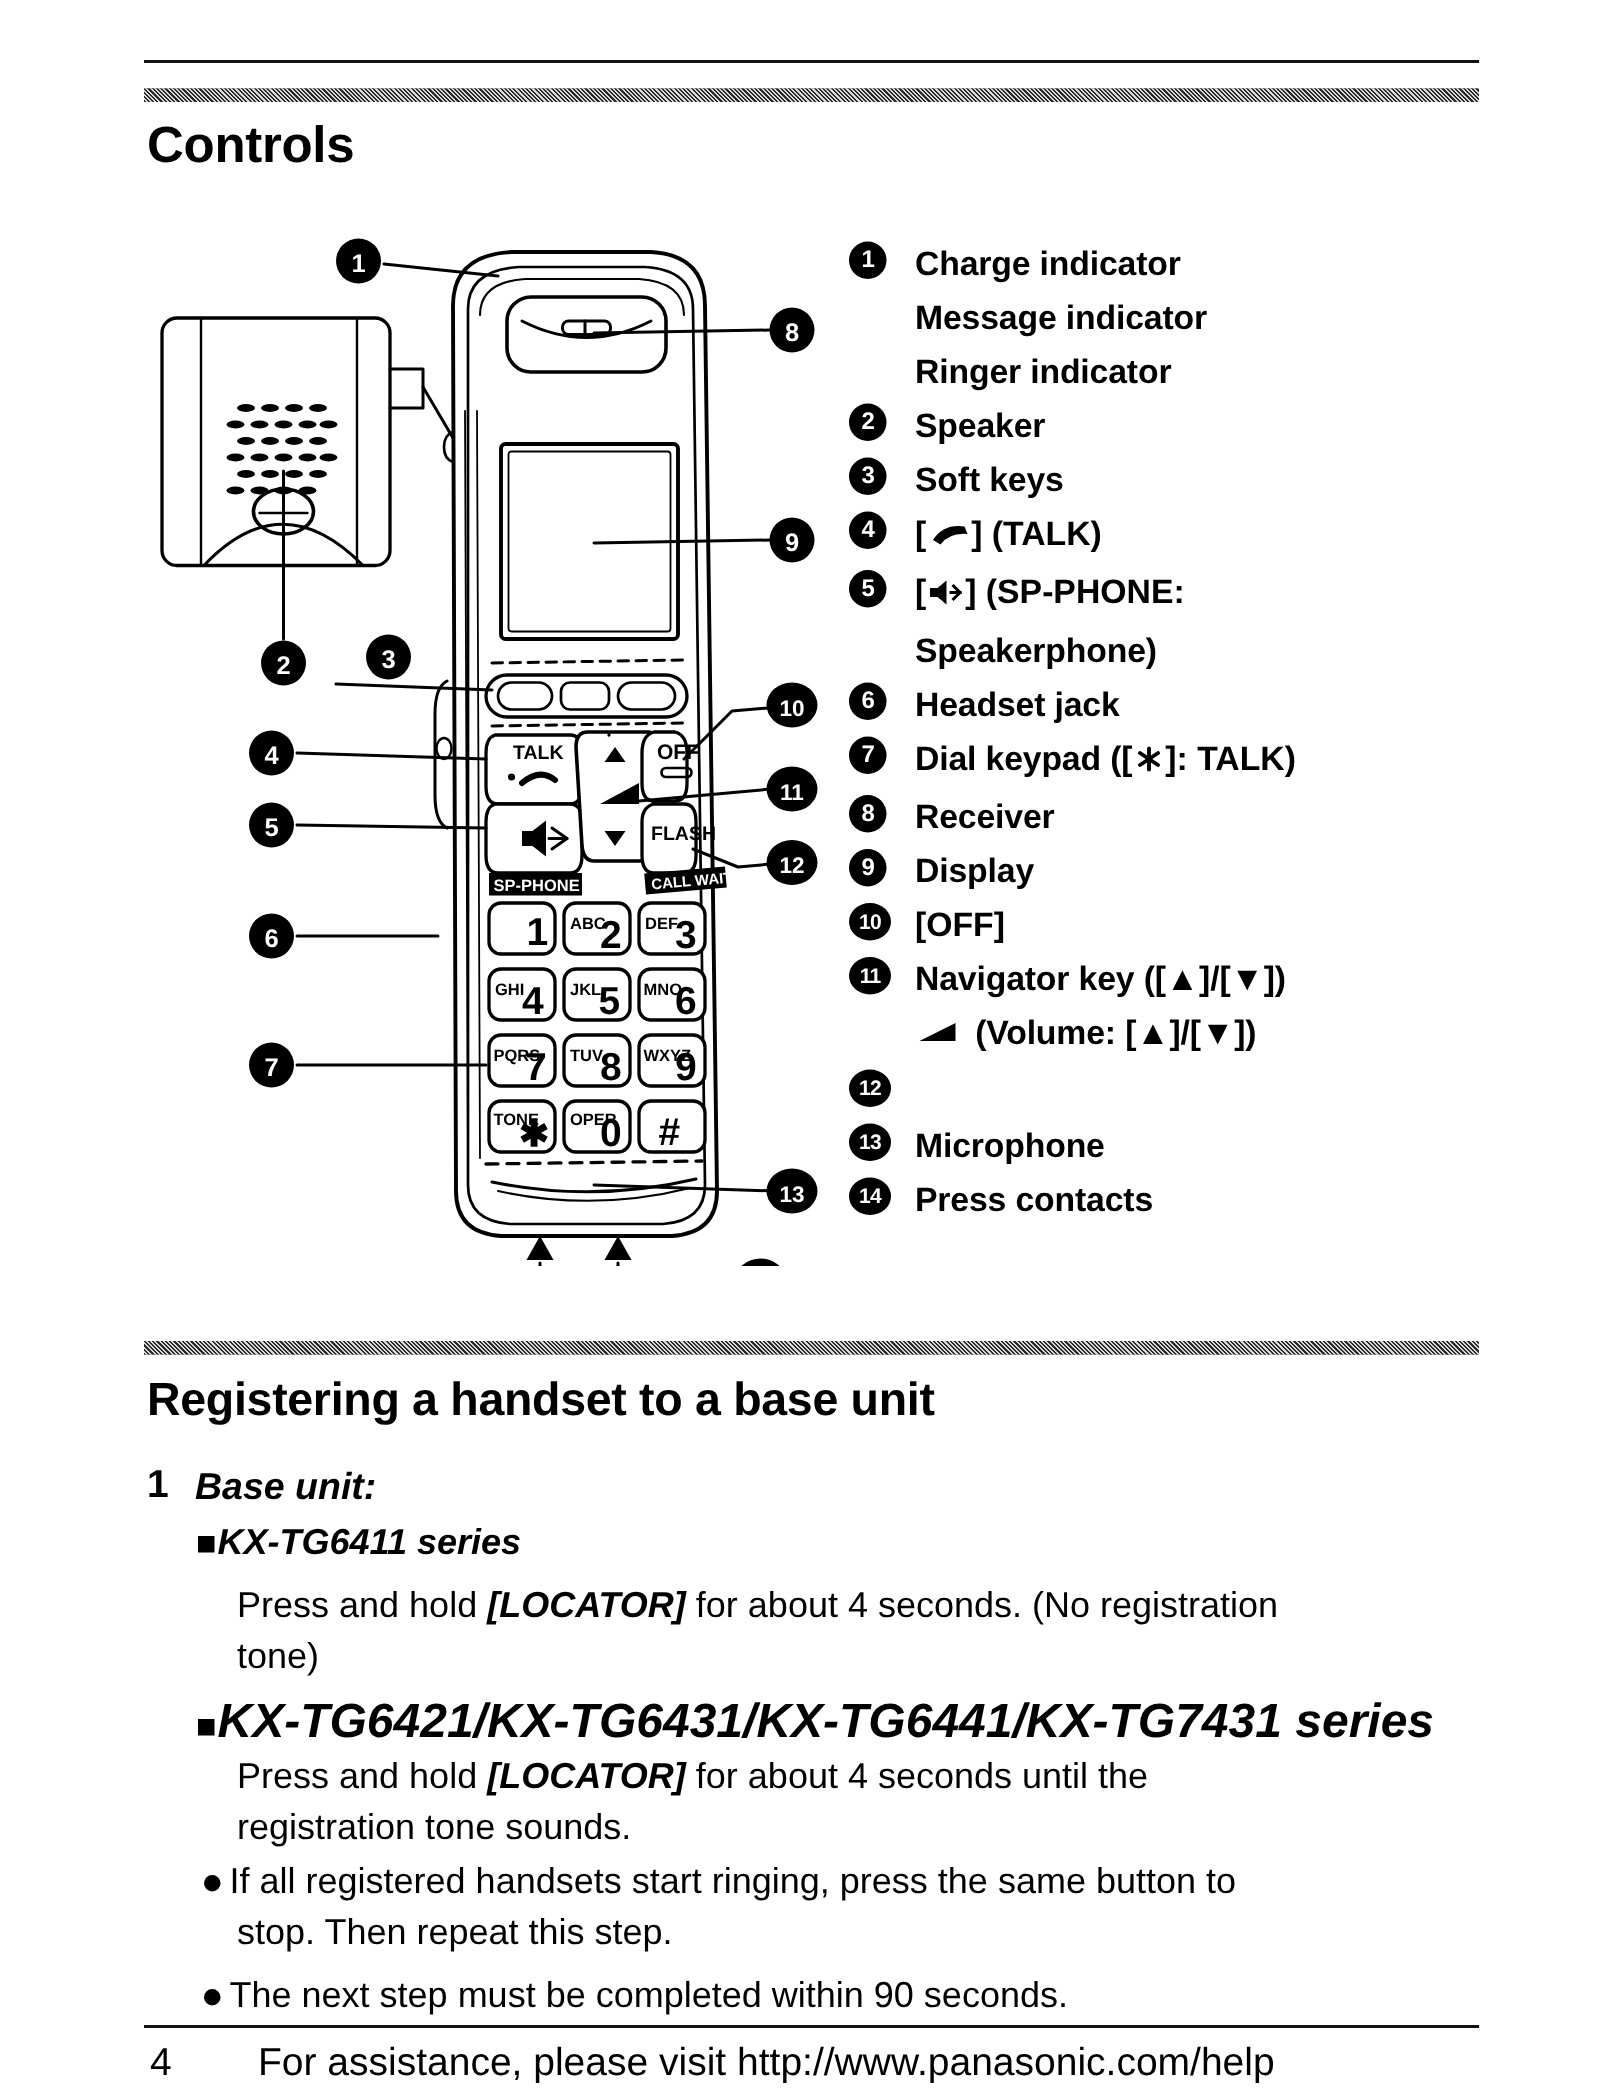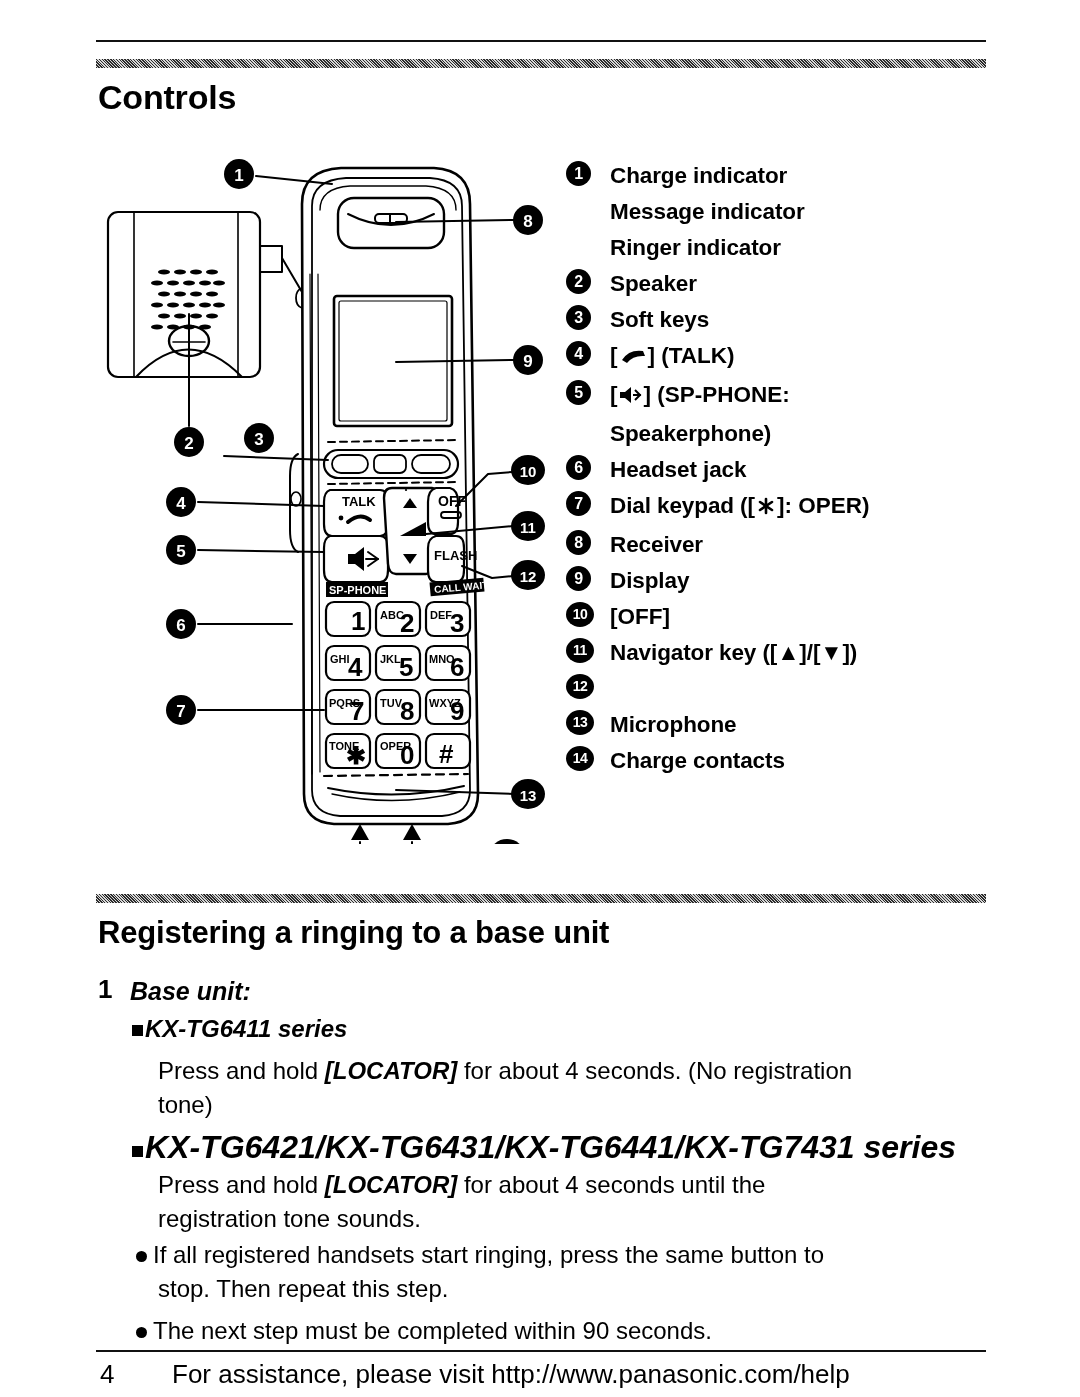--- a/index.html
+++ b/index.html
@@ -545,21 +545,21 @@
       <div class="legend-num">
         <span class="badge">7</span>
       </div>
       <div class="legend-text">
         <span>Dial keypad ([</span><span class="ico"><svg width="22" height="20" viewBox="0 0 22 20">
               <g stroke="#000" stroke-width="2.6" stroke-linecap="round">
                 <path d="M11 3 L11 17"></path>
                 <path d="M5 6 L17 14"></path>
                 <path d="M17 6 L5 14"></path>
               </g>
-            </svg></span><span class="key">]: OPER)</span>
+            </svg></span><span class="key">]: TALK)</span>
       </div>
     </div>
 
     <div class="legend-row">
       <div class="legend-num">
         <span class="badge">8</span>
       </div>
       <div class="legend-text">Receiver</div>
     </div>
 
@@ -576,45 +576,54 @@
       </div>
       <div class="legend-text key">[OFF]</div>
     </div>
 
     <div class="legend-row">
       <div class="legend-num">
         <span class="badge two-digit">11</span>
       </div>
       <div class="legend-text">Navigator key ([▲]/[▼])</div>
     </div>
+    <div class="legend-cont">
+      <div class="legend-num"></div>
+      <div class="legend-text">
+        <span class="ico"><svg width="34" height="20" viewBox="0 0 34 20">
+          <path d="M3 15 L27 3 L27 15 Z" fill="#000"></path>
+            </svg></span>
+        <span>(Volume: [▲]/[▼])</span>
+      </div>
+    </div>
 
     <div class="legend-row">
       <div class="legend-num">
         <span class="badge two-digit">12</span>
       </div>
     </div>
 
     <div class="legend-row">
       <div class="legend-num">
         <span class="badge two-digit">13</span>
       </div>
       <div class="legend-text">Microphone</div>
     </div>
 
     <div class="legend-row">
       <div class="legend-num">
         <span class="badge two-digit">14</span>
       </div>
-      <div class="legend-text">Charge contacts</div>
+      <div class="legend-text">Press contacts</div>
     </div>
   </div>
 
   <div class="bar-thick" style="top:878px;"></div>
 
-  <div class="h-section" id="registering-title">Registering a ringing to a base unit</div>
+  <div class="h-section" id="registering-title">Registering a handset to a base unit</div>
 
   <div class="step-num" style="top:958px;">1</div>
   <div class="body-line b-bold" style="left:130px; top:958px; font-size:25px;">Base unit:</div>
 
   <div class="body-line b-bold" style="left:132px; top:996px; font-size:24px;">
     <span class="sq-bullet"></span><span>KX-TG6411 series</span>
   </div>
   <div class="body-line" style="left:158px; top:1038px;">
     <span class="b-reg">Press and hold </span><span class="b-bold">[<span>LOCATOR</span>]</span><span class="b-reg"> for about 4 seconds. (No registration</span>
   </div>

